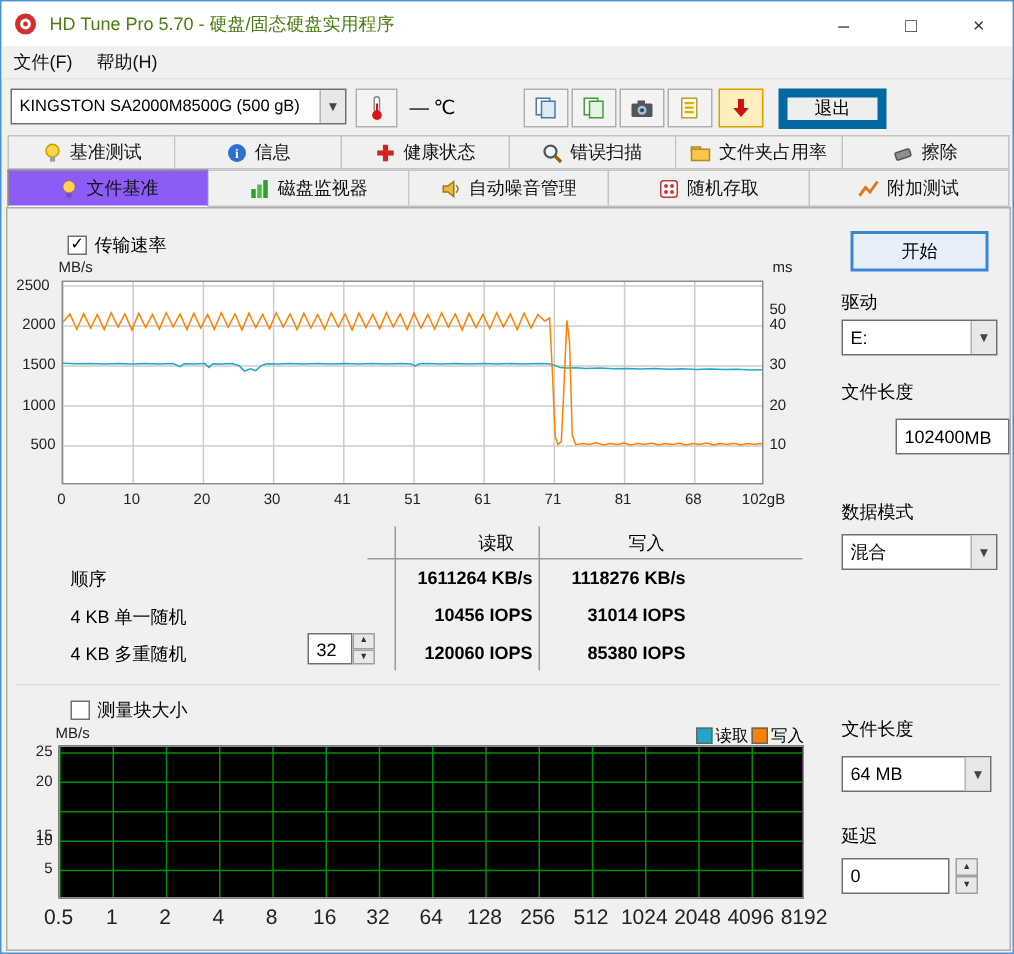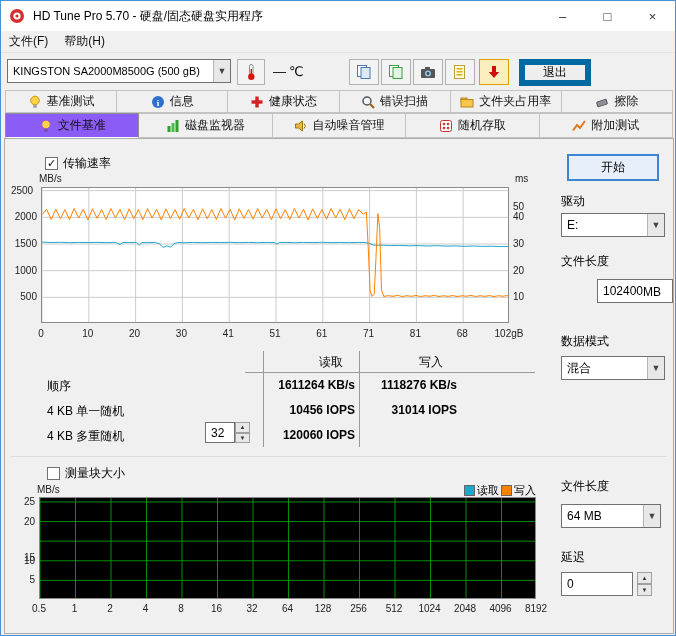--- a/index.html
+++ b/index.html
@@ -5,21 +5,21 @@
   * { margin:0; padding:0; box-sizing:border-box; }
   html,body { background:#ffffff; }
   body { font-family:"Liberation Sans","DejaVu Sans",sans-serif; }
   .window { position:relative; width:676px; height:636px; background:#f0f0f0;
             border:1px solid #4a90d9; overflow:hidden; }
 
   
   .titlebar { position:absolute; left:0; top:0; width:100%; height:30px; background:#ffffff;
               display:flex; align-items:center; }
   .app-icon { margin-left:8px; width:16px; height:16px; flex:none; }
-  .title-text { margin-left:8px; font-size:12px; color:#000000; }
+  .title-text { margin-left:8px; font-size:12px; color:#4d7c0f; }
   .win-btns { position:absolute; right:0; top:0; height:30px; display:flex; }
   .win-btn { width:45px; height:30px; display:flex; align-items:center; justify-content:center;
              font-size:13px; color:#333; cursor:default; }
 
   
   .menubar { position:absolute; left:0; top:30px; width:100%; height:22px; background:#f0f0f0;
              display:flex; align-items:center; border-bottom:1px solid #e3e3e3; }
   .menu-item { padding:0 8px; font-size:12px; color:#111; }
 
   
@@ -51,21 +51,21 @@
   .cb { position:absolute; display:flex; align-items:center; gap:5px; font-size:12px; }
   .cb .box { width:13px; height:13px; background:#fff; border:1px solid #707070;
              display:flex; align-items:center; justify-content:center; font-size:11px; line-height:11px; }
 
   .axis-unit { position:absolute; font-size:10px; color:#222; }
   .ylabels { position:absolute; }
   .ylabels span { position:absolute; left:0; right:0; text-align:right; font-size:10px; color:#222; }
   .ylabels.left-align span { text-align:left; }
   .xlabels { position:absolute; height:12px; }
   .xlabels span { position:absolute; top:0; transform:translateX(-50%); font-size:10px; color:#222; white-space:nowrap; }
-  .xlabels.small span { font-size:10px; }
+  .xlabels.small span { font-size:14px; }
 
   
   .vsep { position:absolute; width:1px; background:#9a9a9a; }
   .hline { position:absolute; height:1px; background:#9a9a9a; }
   .thdr { position:absolute; font-size:12px; text-align:center; color:#000; }
   .rlabel { position:absolute; font-size:12px; color:#000; }
   .rval { position:absolute; font-size:12px; font-weight:bold; text-align:right; color:#000; }
 
   
   .field { position:absolute; height:24px; background:#fff; border:1px solid #707070;
@@ -311,20 +311,21 @@
   <div class="rval" style="left:160px;top:402px;width:194px">10456 IOPS</div>
   <div class="rval" style="left:262px;top:402px;width:194px">31014 IOPS</div>
 
   <div class="rlabel" style="left:46px;top:427px">4 KB 多重随机</div>
   <input class="field" style="left: 204px; top: 421px; width: 30px; height: 21px;" value="32">
   <div class="spin" style="left:234px;top:421px;height:21px">
     <div>▲</div>
     <div>▼</div>
   </div>
   <div class="rval" style="left:260px;top:427px;width:94px">120060 IOPS</div>
+  <div class="rval" style="left:262px;top:427px;width:194px">85380 IOPS</div>
 
   <div class="start-btn">开始</div>
   <div class="rp-label" style="left:560px;top:192px">驱动</div>
   <div class="combo" style="left:560px;top:212px;width:104px">
     <span class="combo-text">E:</span>
     <span class="combo-btn">▼</span>
   </div>
   <div class="rp-label" style="left:560px;top:252px">文件长度</div>
   <input class="field" style="left: 560px; top: 278px; width: 76px; margin-left: 36px;" value="102400">
   <div class="rp-label" style="left:642px;top:284px">MB</div>

